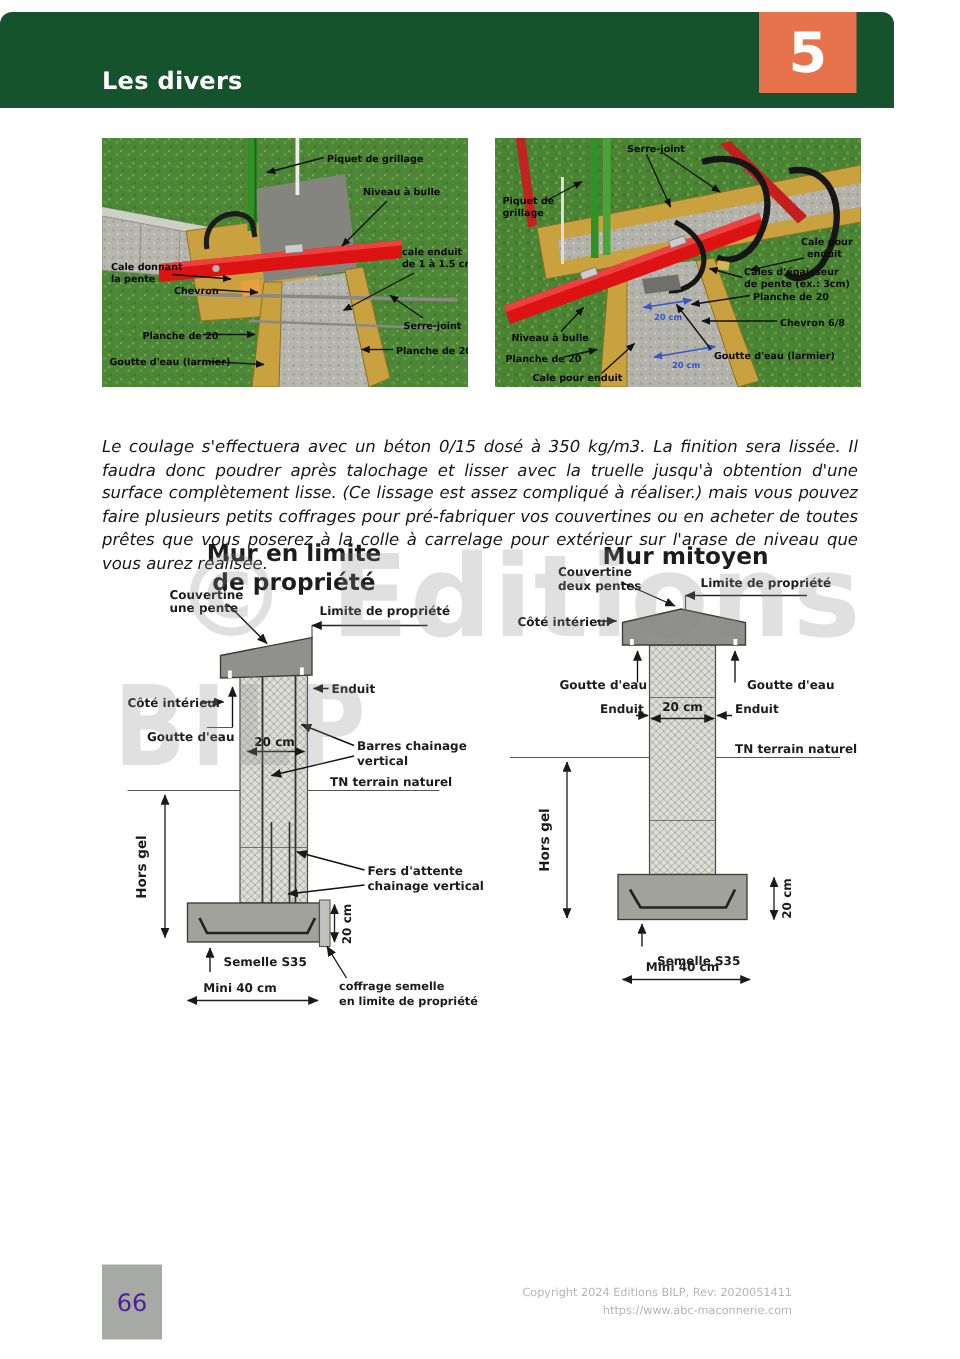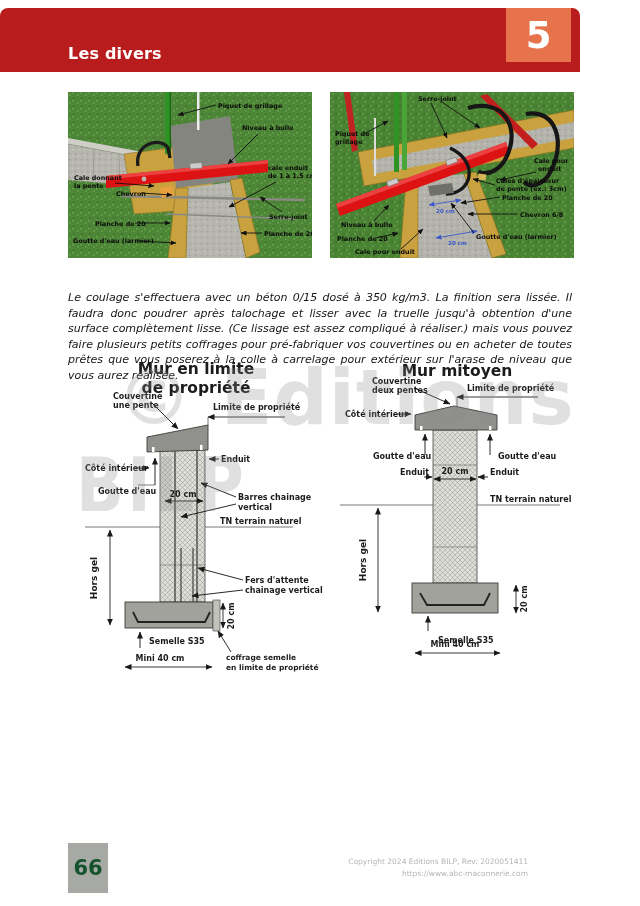--- a/index.html
+++ b/index.html
@@ -1,20 +1,20 @@
 <!DOCTYPE html>
 <html><head>
 <meta charset="utf-8">
 <style>
   html,body{margin:0;padding:0;background:#ffffff;}
   .page{position:relative;width:640px;height:906px;background:#ffffff;overflow:hidden;
         font-family:"DejaVu Sans","Liberation Sans",sans-serif;border-radius:10px;}
   
-  .band{position:absolute;left:0;top:8px;width:580px;height:64px;background:#b91c1c;
-        border-radius:8px 8px 0 0;}
+  .band{position:absolute;left:0;top:8px;width:580px;height:64px;background:#14532d;
+        border-radius:8px 8px 0 0;padding-left:16px;}
   .band-title{position:absolute;left:68px;top:36px;color:#ffffff;font-weight:bold;
         font-size:16px;letter-spacing:.2px;}
   .chapter-box{position:absolute;left:506px;top:8px;width:65px;height:54px;background:#e7734d;
         display:flex;align-items:center;justify-content:center;}
   .chapter-num{color:#ffffff;font-weight:bold;font-size:37px;line-height:1;}
   
   .para{position:absolute;left:68px;width:504px;font-size:11px;line-height:15.5px;
         color:#151515;text-align:justify;font-style:italic;}
   #para1{top:279px;}
   #para2{top:718px;text-indent:4px;}
@@ -23,21 +23,21 @@
   #photoL{left:68px;} #photoR{left:330px;}
   .diagram{position:absolute;left:60px;top:355px;width:520px;height:350px;}
   
   .wm{position:absolute;color:#8c8c8c;opacity:.26;font-weight:bold;pointer-events:none;
       white-space:nowrap;z-index:6;line-height:1;}
   #wm1{left:76px;top:360px;font-size:76px;letter-spacing:1px;margin-left:40px;}
   #wm2{left:76px;top:448px;font-size:74px;letter-spacing:4px;transform:scaleX(.85);transform-origin:left;}
   
   .page-num-box{position:absolute;left:68px;top:843px;width:40px;height:50px;background:#a7a9a4;
         display:flex;align-items:center;justify-content:center;}
-  .page-num{color:#14532d;font-size:21px;font-weight:bold;}
+  .page-num{color:#4c1d95;font-size:16px;}
   .copyright{position:absolute;left:300px;top:856px;width:228px;text-align:right;
         font-size:7.5px;line-height:12px;color:#b5b5b5;}
   
   svg text{font-family:"DejaVu Sans","Liberation Sans",sans-serif;}
   .plab{font-size:6.4px;font-weight:600;fill:#0b0b0b;}
   .blab{font-size:5.6px;font-weight:600;fill:#3a56cc;}
   .dlab{font-size:8px;font-weight:bold;fill:#1c1c1c;}
   .dtitle{font-size:15.5px;font-weight:bold;fill:#1c1c1c;}
   .lead{stroke:#111;stroke-width:0.9;fill:none;}
   .dim{stroke:#222;stroke-width:0.9;fill:none;}

